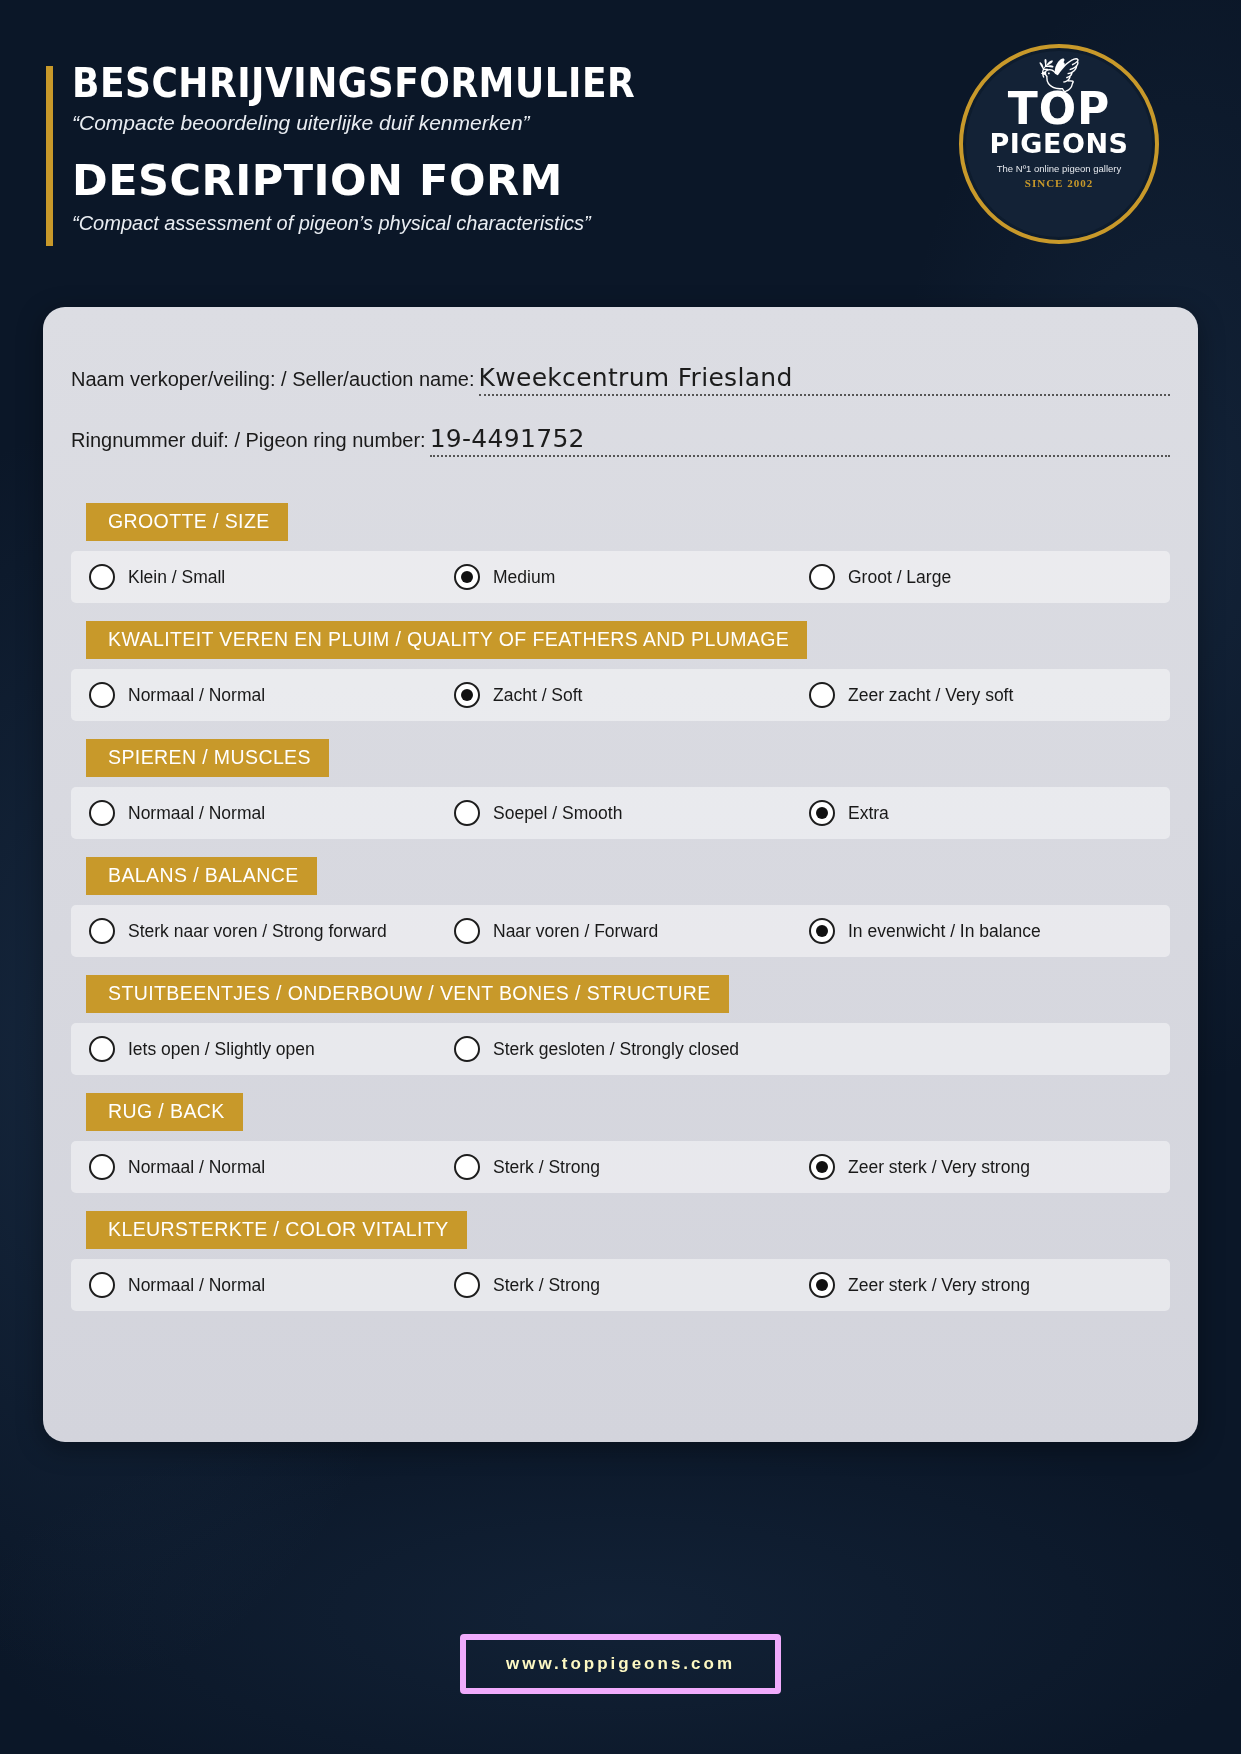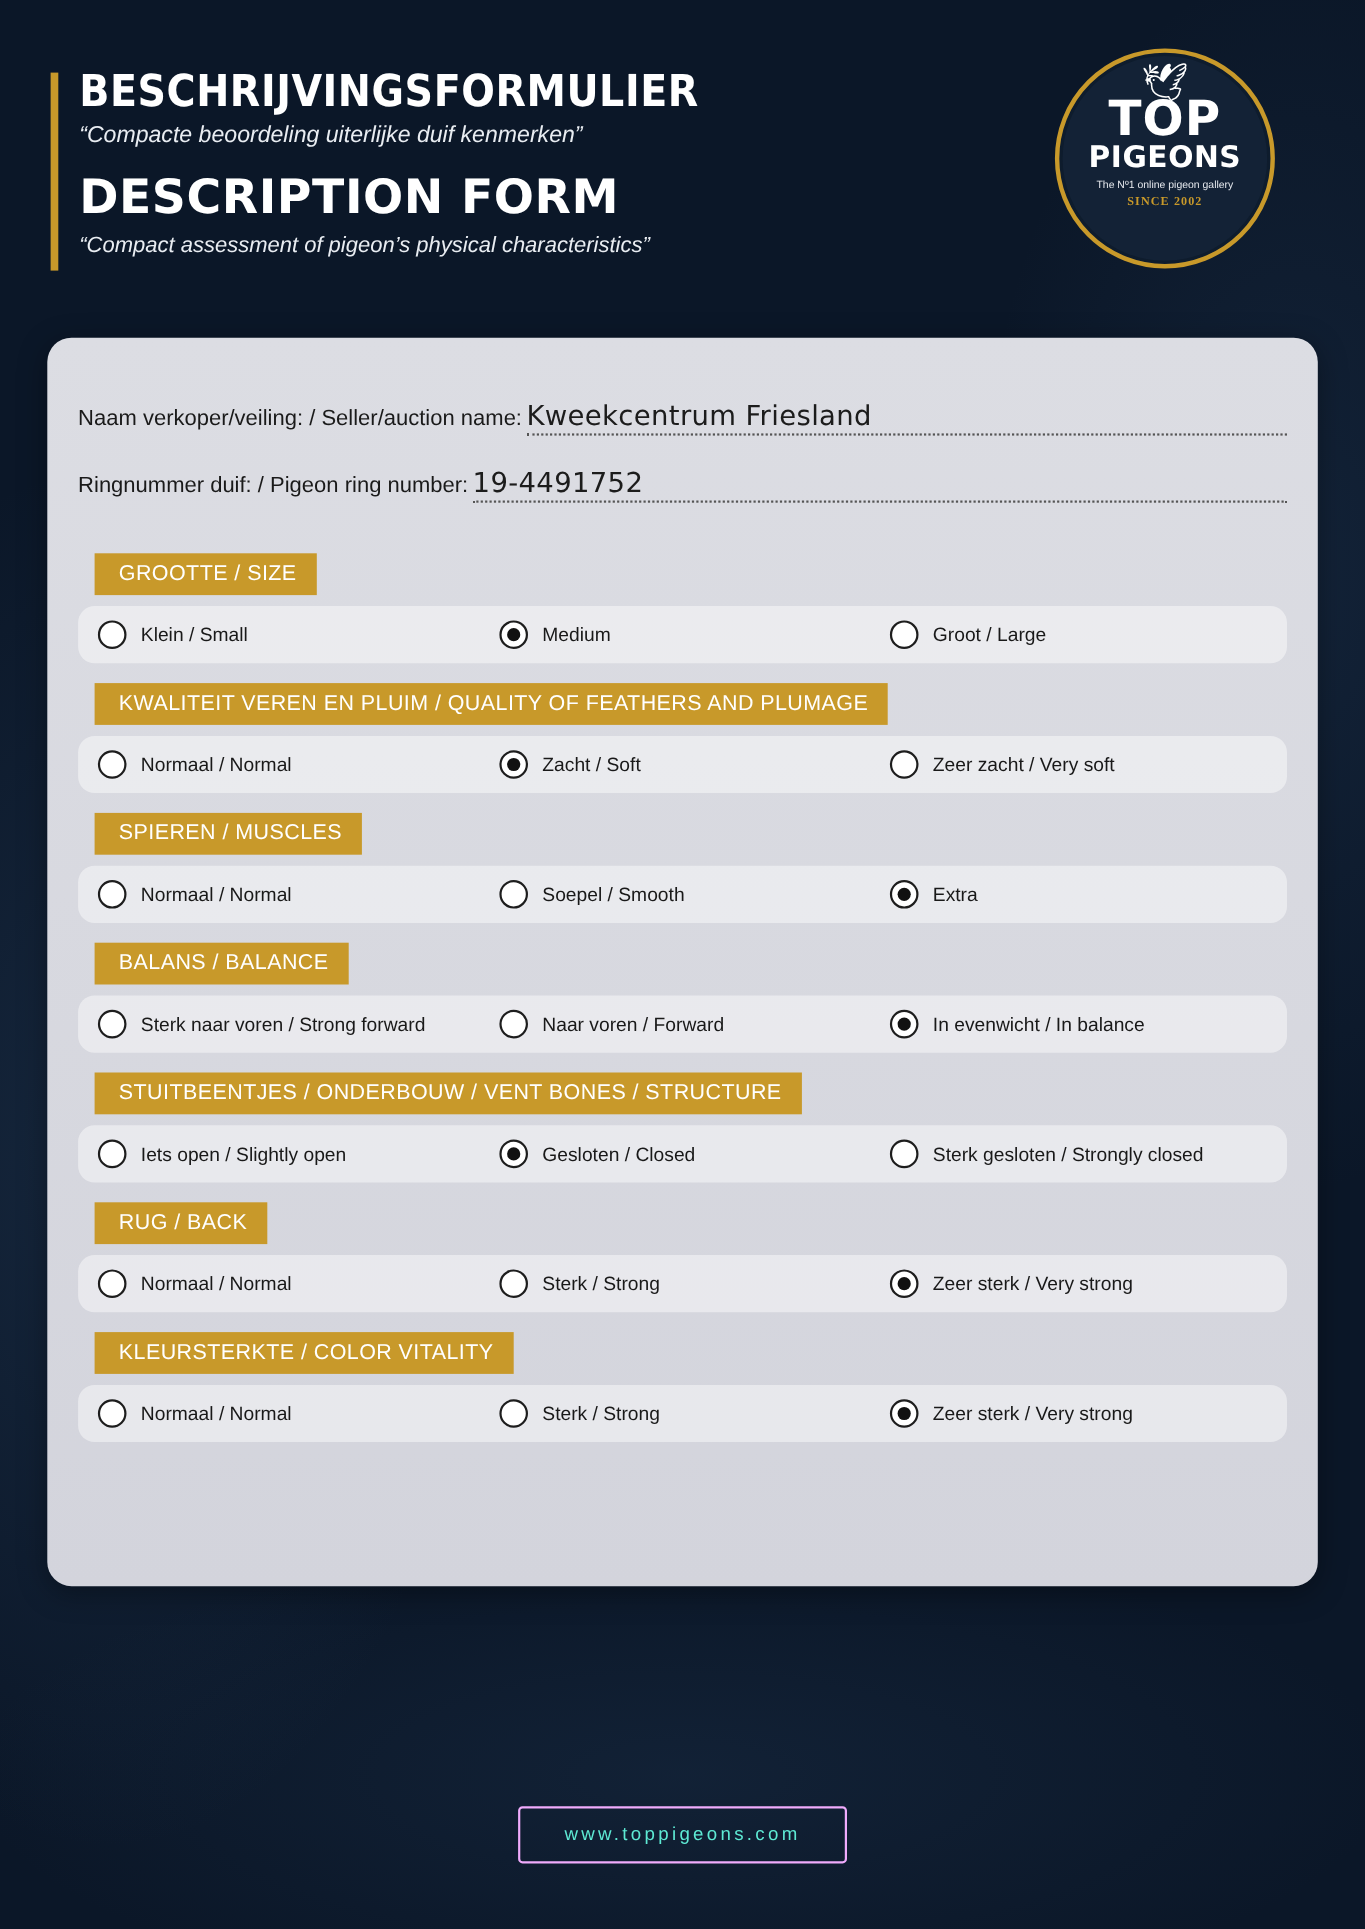--- a/index.html
+++ b/index.html
@@ -125,21 +125,21 @@
     color: #ffffff;
     font-size: 19.5px;
     letter-spacing: 0.4px;
     padding: 7px 18px 8px 22px;
     margin: 18px 0 0 43px;
   }
   .options-row {
     display: flex; align-items: center;
     background: rgba(255,255,255,0.45);
     margin: 10px 28px 0 28px;
-    border-radius: 15px;
+    border-radius: 5px;
     height: 52px;
     padding: 0 18px;
   }
   .opt {
     display: flex; align-items: center;
     font-size: 17.5px; color: #191919;
   }
   .opt.w1 { width: 365px; }
   .opt.w2 { width: 355px; }
   .radio {
@@ -155,26 +155,26 @@
     width: 12px; height: 12px; border-radius: 50%;
     background: #111111;
   }
 
   
   .footer {
     position: absolute; left: 0; right: 0; bottom: 60px;
     display: flex; justify-content: center;
   }
   .footer-box {
-    border: 2px solid #f0abfc;
+    border: 6px solid #f0abfc;
     border-radius: 4px;
     padding: 14px 40px;
-    color: #5eead4;
+    color: #fef9c3;
     font-size: 17px;
-    font-weight: normal;
+    font-weight: bold;
     letter-spacing: 3px;
   }
 </style>
 </head>
 <body>
 
 <div id="page">
 
   <div class="header">
     <div class="hdr-bar"></div>
@@ -260,24 +260,20 @@
           </div>
           <div class="opt ">
             <span class="radio sel"></span>
             <span>In evenwicht / In balance</span>
           </div>
         </div><div class="section-label">STUITBEENTJES / ONDERBOUW / VENT BONES / STRUCTURE</div><div class="options-row">
           <div class="opt w1">
             <span class="radio"></span>
             <span>Iets open / Slightly open</span>
           </div>
-          <div class="opt w2">
-            <span class="radio sel"></span>
-            <span>Gesloten / Closed</span>
-          </div>
           <div class="opt ">
             <span class="radio"></span>
             <span>Sterk gesloten / Strongly closed</span>
           </div>
         </div><div class="section-label">RUG / BACK</div><div class="options-row">
           <div class="opt w1">
             <span class="radio"></span>
             <span>Normaal / Normal</span>
           </div>
           <div class="opt w2">

